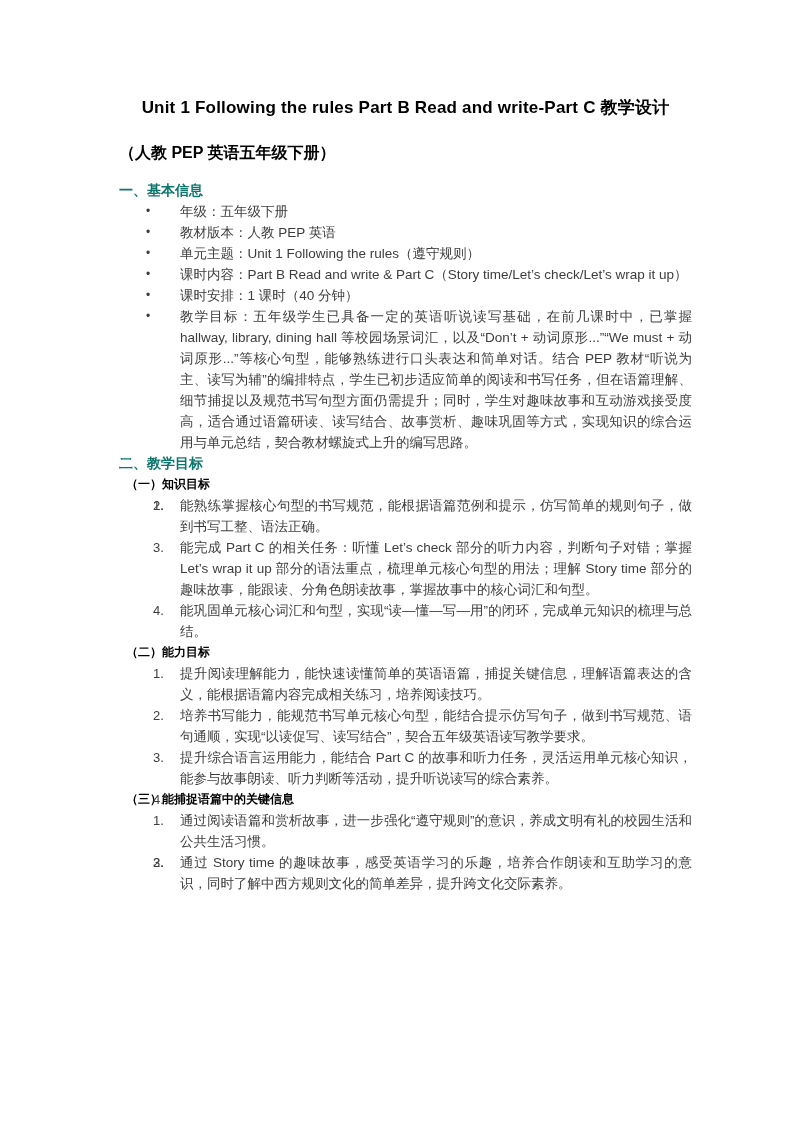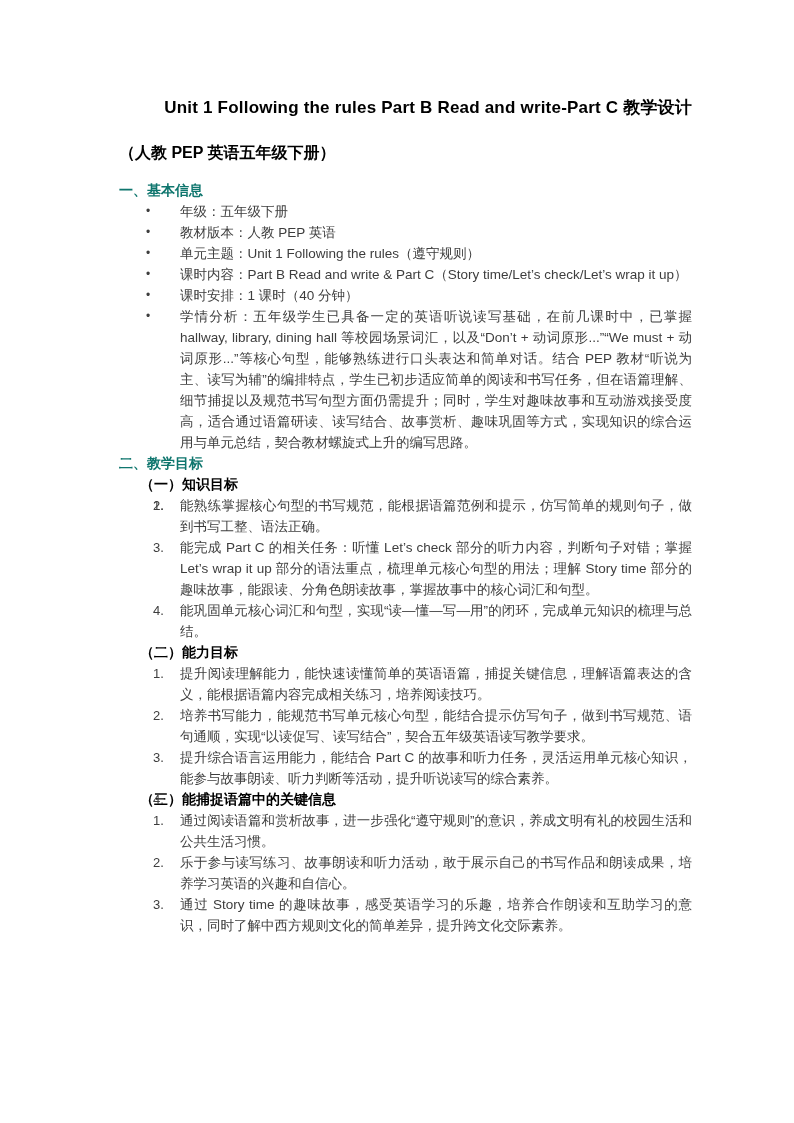--- a/index.html
+++ b/index.html
@@ -12,21 +12,21 @@
     width: 794px;
     min-height: 1123px;
     box-sizing: border-box;
     background: #ffffff;
     padding: 96px 102px 40px 119px;
     font-family: "Liberation Sans", "DejaVu Sans", sans-serif;
     color: #3d3d3d;
   }
   .doc-title {
     margin: 0;
-    text-align: right;
+    text-align: center;
     font-size: 17px;
     font-weight: 700;
     line-height: 24px;
     color: #000000;
     letter-spacing: 0.2px;
   }
   .doc-subtitle {
     margin: 21px 0 0 0;
     text-align: left;
     font-size: 16px;
@@ -35,22 +35,22 @@
     color: #000000;
   }
   .h-section {
     margin-top: 15px;
     font-size: 14px;
     font-weight: 700;
     line-height: 21px;
     color: #0f766e;
   }
   .h-sub {
-    margin-left: 21px;
-    font-size: 14px;
+    margin-left: 7px;
+    font-size: 12px;
     font-weight: 700;
     line-height: 21px;
     color: #000000;
   }
   .li {
     position: relative;
     padding-left: 61px;
     font-size: 13.5px;
     line-height: 21px;
     text-align: justify;
@@ -99,21 +99,21 @@
     <div class="li bullet">
       <span class="marker">•</span>
       <span class="li-text">课时内容：Part B Read and write &amp; Part C（Story time/Let’s check/Let’s wrap it up）</span>
     </div>
     <div class="li bullet">
       <span class="marker">•</span>
       <span class="li-text">课时安排：1 课时（40 分钟）</span>
     </div>
     <div class="li bullet">
       <span class="marker">•</span>
-      <span class="li-text">学情分析：五年级学生已具备一定的英语听说读写基础，在前几课时中，已掌握 hallway, library, dining hall 等校园场景词汇，以及“Don’t + 动词原形...”“We must + 动词原形...”等核心句型，能够熟练进行口头表达和简单对话。结合 PEP 教材“听说为主、读写为辅”的编排特点，学生已初步适应简单的阅读和书写任务，但在语篇理解、细节捕捉以及规范书写句型方面仍需提升；同时，学生对趣味故事和互动游戏接受度高，适合通过语篇研读、读写结合、故事赏析、趣味巩固等方式，实现知识的综合运用与单元总结，契合教材螺旋式上升的编写思路。</span>
+      <span class="li-text">教学目标：五年级学生已具备一定的英语听说读写基础，在前几课时中，已掌握 hallway, library, dining hall 等校园场景词汇，以及“Don’t + 动词原形...”“We must + 动词原形...”等核心句型，能够熟练进行口头表达和简单对话。结合 PEP 教材“听说为主、读写为辅”的编排特点，学生已初步适应简单的阅读和书写任务，但在语篇理解、细节捕捉以及规范书写句型方面仍需提升；同时，学生对趣味故事和互动游戏接受度高，适合通过语篇研读、读写结合、故事赏析、趣味巩固等方式，实现知识的综合运用与单元总结，契合教材螺旋式上升的编写思路。</span>
     </div>
   </div>
 
   <div class="h-section" style="margin-top:0;">二、教学目标</div>
 
   <div class="h-sub">（一）知识目标</div>
   <div>
     <div class="li numbered">
       <span class="marker">1.</span>
     </div>
@@ -151,21 +151,20 @@
   </div>
 
   <div class="h-sub">（三）能捕捉语篇中的关键信息</div>
   <div>
     <div class="li numbered">
       <span class="marker">1.</span>
       <span class="li-text">通过阅读语篇和赏析故事，进一步强化“遵守规则”的意识，养成文明有礼的校园生活和公共生活习惯。</span>
     </div>
     <div class="li numbered">
       <span class="marker">2.</span>
-      <span class="li-text">乐于参与读写练习、故事朗读和听力活动，敢于展示自己的书写作品和朗读成果，培养学习英语的兴趣和自信心。</span>
     </div>
     <div class="li numbered">
       <span class="marker">3.</span>
       <span class="li-text">通过 Story time 的趣味故事，感受英语学习的乐趣，培养合作朗读和互助学习的意识，同时了解中西方规则文化的简单差异，提升跨文化交际素养。</span>
     </div>
   </div>
 
 </div>
 
 </body></html>

